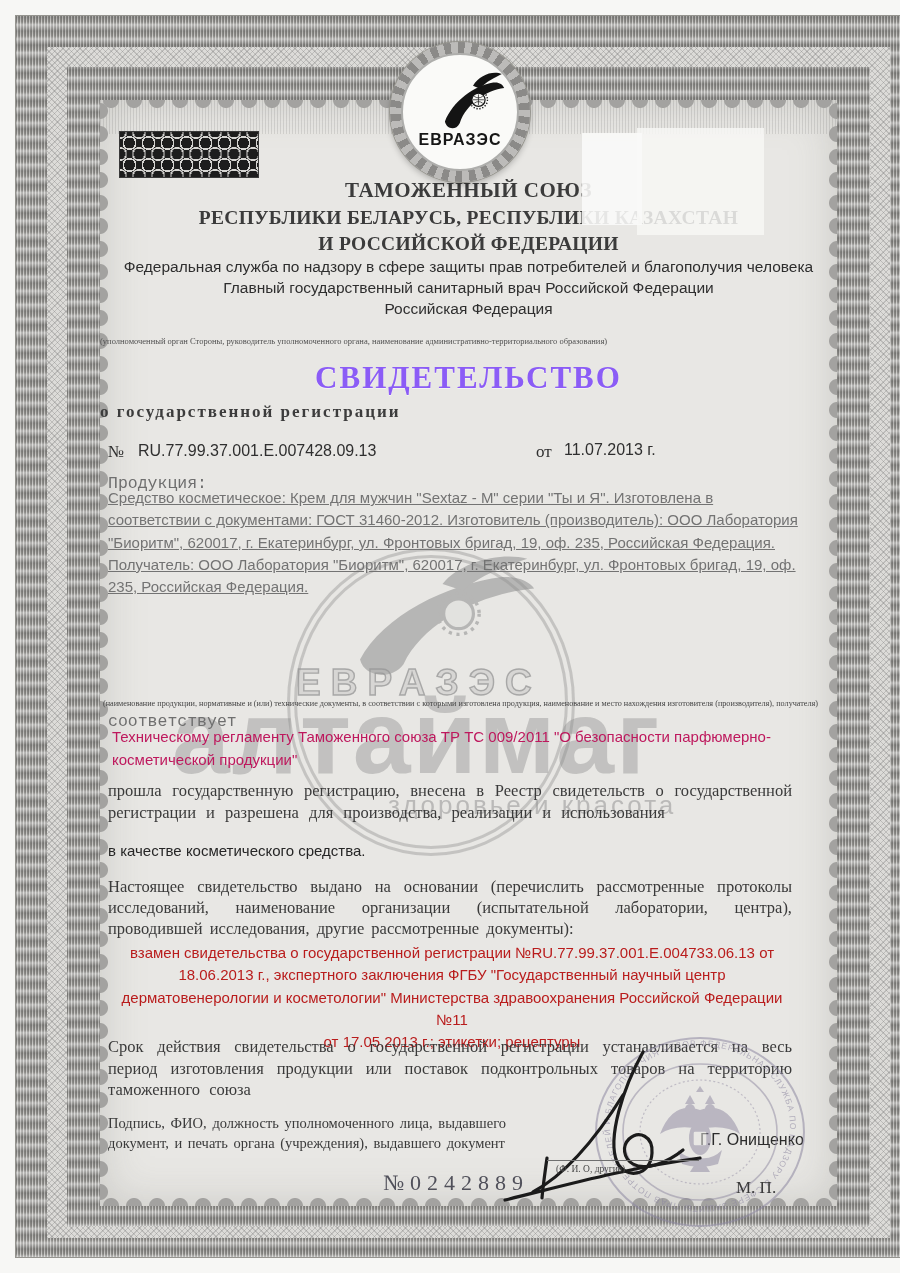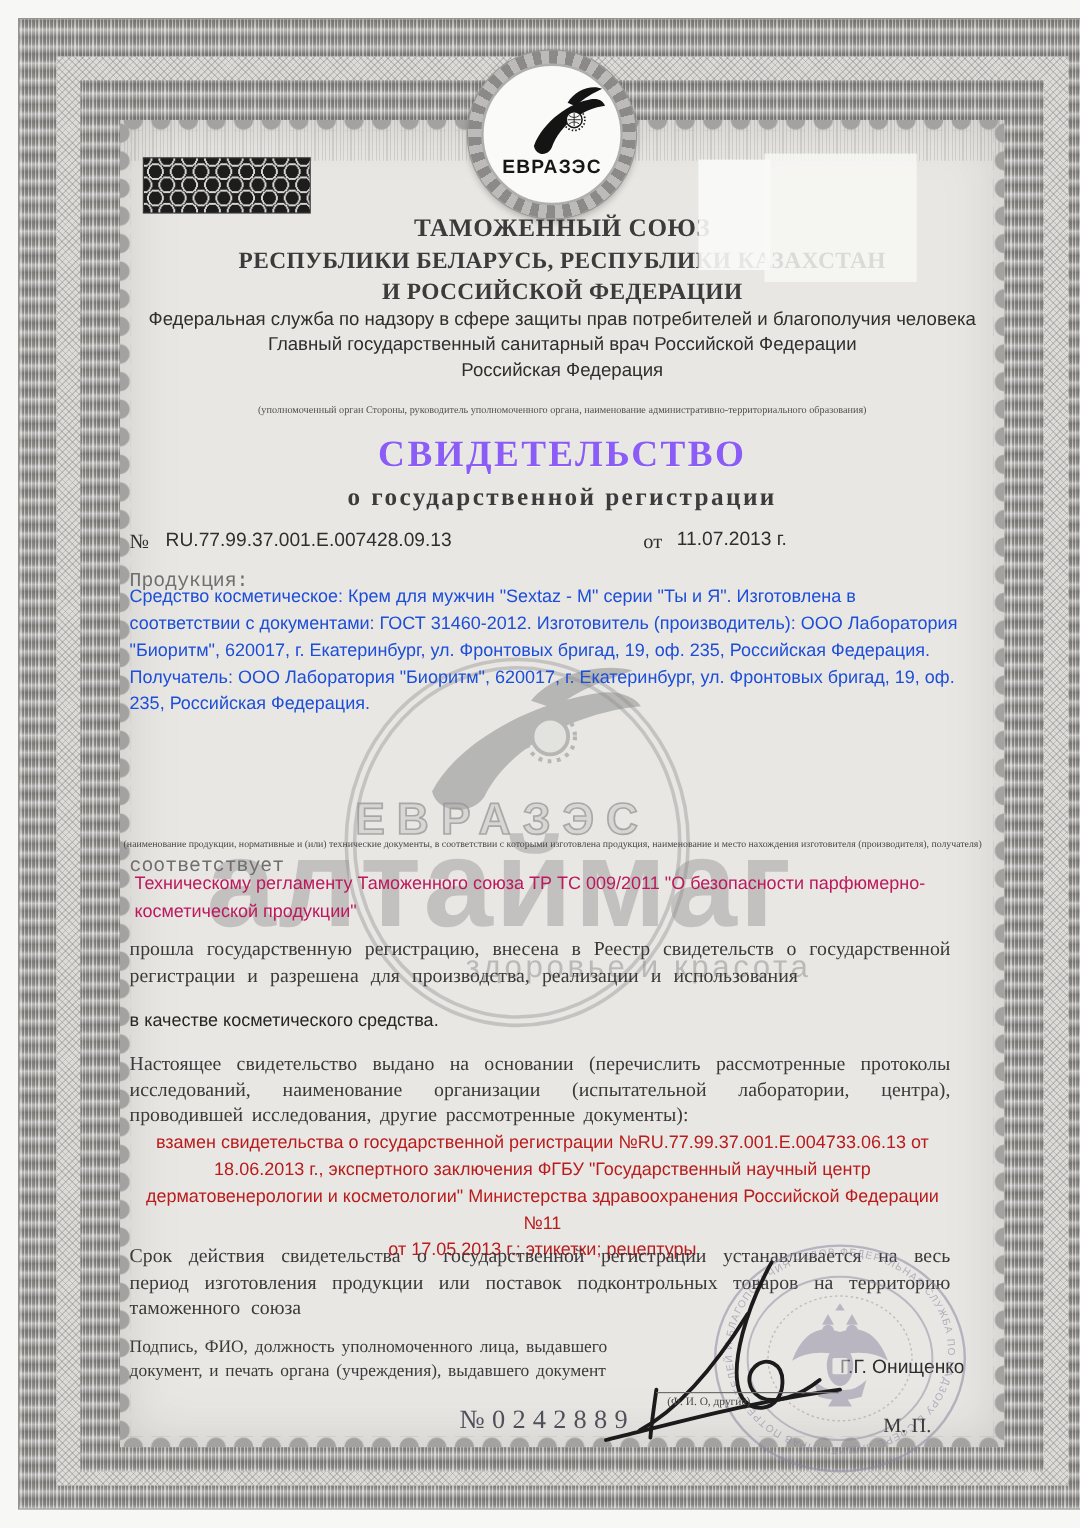--- a/index.html
+++ b/index.html
@@ -79,33 +79,33 @@
   .wm-tagline{left:388px;top:790px;font-family:"Liberation Sans",sans-serif;
     font-size:26px;letter-spacing:3px;color:rgba(148,148,148,.55);}
 
   
   .t{position:absolute;z-index:2;}
   .sans{font-family:"Liberation Sans",sans-serif;}
   .header{left:100px;right:100px;top:178px;text-align:center;color:#3b3b3b;}
   .h-union1{font-weight:bold;font-size:21px;letter-spacing:.5px;}
   .h-union2,.h-union3{font-weight:bold;font-size:19.5px;letter-spacing:.3px;margin-top:4px;}
   .h-agency{font-size:15.5px;color:#2e2e2e;margin-top:3px;}
-  .h-footnote{left:100px;right:100px;top:336px;text-align:center;font-size:8.5px;color:#4f4f4f;font-family:Liberation Serif, serif;}
+  .h-footnote{left:100px;right:100px;top:336px;font-size:8.5px;color:#4f4f4f;font-family:Liberation Serif, serif;}
   .title{left:100px;right:100px;top:360px;text-align:center;font-weight:bold;font-size:31px;
     letter-spacing:2px;color:#8b5cf6;text-shadow:0 1px 0 rgba(255,255,255,.5);}
-  .subtitle{left:100px;right:100px;top:402px;text-align:center;font-weight:bold;font-size:21px;
+  .subtitle{left:100px;right:100px;top:402px;font-weight:bold;font-size:17px;
     letter-spacing:2px;color:#3c3c3c;}
   .num-row{left:108px;top:442px;width:684px;height:22px;font-size:17px;color:#2f2f2f;}
   .num-value{position:absolute;left:30px;top:0;font-family:"Liberation Sans",sans-serif;font-size:16px;}
   .num-from{position:absolute;left:428px;top:0;}
   .num-date{position:absolute;left:456px;top:-1px;font-family:"Liberation Sans",sans-serif;font-size:16px;}
   .faded-label{font-size:16.5px;color:#6f6f6f;font-family:Liberation Mono, monospace;}
   .lbl-product{left:108px;top:474px;}
   .product-text{left:108px;top:487px;width:690px;font-size:15px;line-height:22.3px;
-    color:#1d4ed8;white-space:pre-line;}
+    color:#737373;white-space:pre-line;text-decoration:underline;}
   .product-footnote{left:103px;top:699px;width:697px;font-size:8.2px;color:#454545;white-space:nowrap;}
   .lbl-conform{left:108px;top:712px;}
   .conform-text{left:112px;top:725px;width:660px;font-size:15px;line-height:23px;color:#be185d;
     white-space:pre-line;}
   .reg-text{left:108px;top:780px;width:684px;font-size:16.5px;line-height:21.5px;
     text-align:justify;word-spacing:6px;color:#3a3a3a;}
   .usage-text{left:108px;top:842px;width:684px;font-size:15px;color:#262626;}
   .basis-label{left:108px;top:876px;width:684px;font-size:16.5px;line-height:21px;
     text-align:justify;word-spacing:3px;color:#3a3a3a;}
   .basis-text{left:110px;top:942px;width:684px;font-size:15px;line-height:22.3px;color:#b91c1c;

